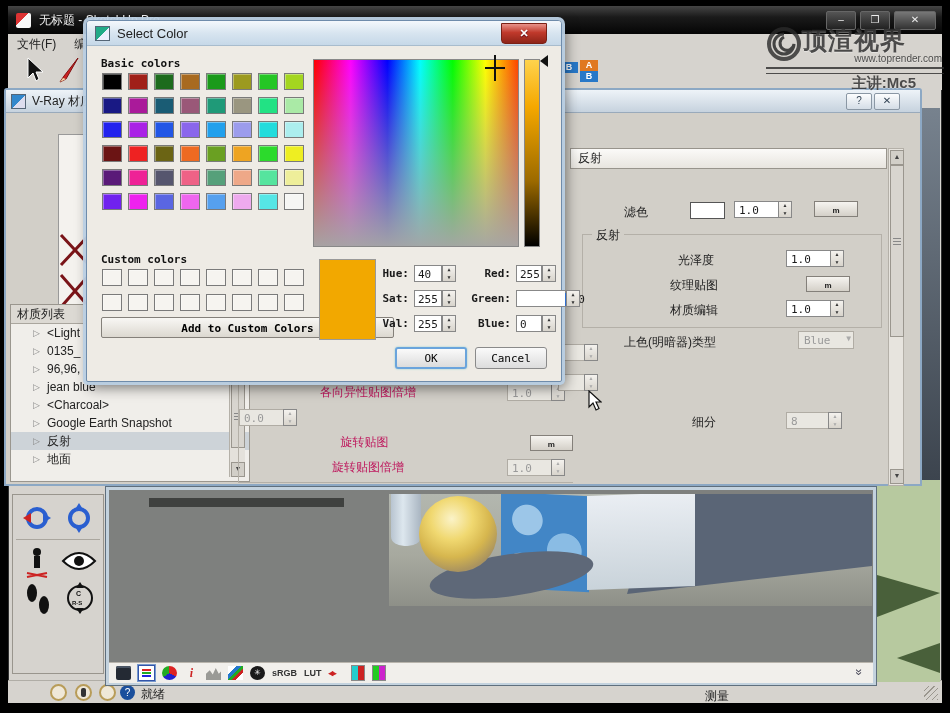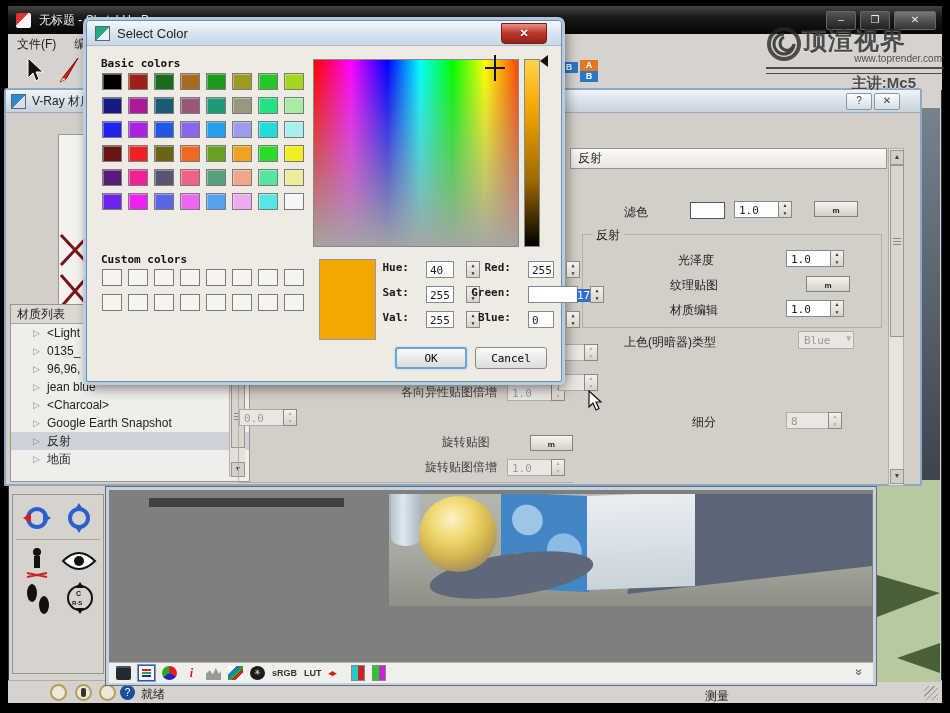--- a/index.html
+++ b/index.html
@@ -51,21 +51,21 @@
   .tri{width:10px;margin:0 4px 0 22px;color:#888;font-size:9px;}
   .matscroll{position:absolute;right:4px;top:17px;bottom:4px;width:15px;background:#e4e1db;border-left:1px solid #b4b0a8;}
   .sb-arrow{position:absolute;left:1px;width:12px;height:13px;background:#d2cfc8;border:1px solid #9a968e;
             font-size:7px;text-align:center;line-height:12px;color:#444;}
   .sb-thumb{position:absolute;left:1px;width:12px;background:#d8d5cf;border:1px solid #9a968e;}
   .sb-grip{position:absolute;left:2px;right:2px;height:7px;
            background:repeating-linear-gradient(#888 0 1px,transparent 1px 3px);}
   
   .centergrp{position:absolute;left:232px;top:290px;width:334px;height:102px;border-left:1px solid #b4b0a8;border-bottom:1px solid #b4b0a8;}
   .cprow{position:relative;height:25px;display:flex;align-items:center;}
-  .cplbl{width:258px;text-align:right;padding-right:10px;font-size:12px;color:#404040;}
+  .cplbl{width:258px;text-align:center;padding-right:10px;font-size:12px;color:#be185d;}
   
   .rightpanel{position:absolute;left:560px;top:40px;width:334px;height:356px;}
   .rp-header{position:absolute;left:4px;top:18px;width:308px;height:19px;background:linear-gradient(#fbfaf8,#e8e5df);
              border:1px solid #98948c;font-size:12px;padding-left:7px;line-height:19px;color:#222;}
   .rp-group{position:absolute;left:16px;top:104px;width:298px;height:92px;border:1px solid #b4b0a8;}
   .rp-glabel{position:absolute;left:26px;top:97px;background:#d2cfc8;padding:0 4px;font-size:12px;}
   .rp-label{position:absolute;font-size:12px;color:#222;}
   
   .spin{display:flex;height:17px;}
   .spinval{width:44px;background:#fff;border:1px solid #888;border-right:none;font:11px "DejaVu Sans Mono",monospace;
@@ -136,21 +136,21 @@
   .gradfield{position:absolute;left:226px;top:38px;width:204px;height:186px;border:1px solid #888;
      background:linear-gradient(to bottom,rgba(150,150,150,0),rgba(165,165,165,.98)),
                 linear-gradient(to right,#f00,#f0f 18%,#00f 36%,#0ff 52%,#0f0 68%,#ff0 84%,#f40);}
   .crosshair{position:absolute;left:396px;top:34px;width:24px;height:28px;}
   .vbar{position:absolute;left:437px;top:38px;width:14px;height:186px;border:1px solid #888;
         background:linear-gradient(#ffd34d,#f5a800 25%,#9c6a00 65%,#000);}
   .varrow{position:absolute;left:453px;top:34px;width:0;height:0;border:6px solid transparent;border-right:8px solid #111;border-left:none;}
   .addbtn{position:absolute;left:14px;top:296px;width:293px;height:21px;background:linear-gradient(#f8f7f4,#dcd8d0);
           border:1px solid #84807a;border-radius:2px;font:bold 11px "DejaVu Sans Mono",monospace;text-align:center;line-height:20px;}
   .preview{position:absolute;left:232px;top:238px;width:55px;height:79px;border:1px solid #999;}
-  .frow{position:absolute;height:25px;display:flex;align-items:flex-start;gap:12px;}
+  .frow{position:absolute;height:25px;display:flex;align-items:center;}
   .flbl{font:bold 11px "DejaVu Sans Mono",monospace;text-align:right;padding-right:5px;}
   .fbox{height:17px;background:#fff;border:1px solid #888;font:11px "DejaVu Sans Mono",monospace;padding:2px 0 0 3px;box-sizing:border-box;}
   .tsel{background:#2f6fd0;color:#fff;}
   .okbtn,.cancelbtn{position:absolute;top:326px;width:72px;height:22px;background:linear-gradient(#fafafa,#dcdcdc);
           border:1px solid #8a8a8a;border-radius:3px;font:11px "DejaVu Sans Mono",monospace;text-align:center;line-height:20px;}
   .okbtn{left:308px;border:2px solid #6aa4dc;box-shadow:0 0 2px #8cc;line-height:18px;}
   .cancelbtn{left:388px;}
   
   .wmark{left:766px;top:24px;width:178px;height:72px;color:rgba(42,42,42,.82);
          text-shadow:0 1px 1px rgba(255,255,255,.4);font-family:"Liberation Sans",sans-serif;}
@@ -530,20 +530,21 @@
         <div class="sw empty"></div>
         <div class="sw empty"></div>
         <div class="sw empty"></div>
         <div class="sw empty"></div>
         <div class="sw empty"></div>
         <div class="sw empty"></div>
         <div class="sw empty"></div>
         <div class="sw empty"></div>
         <div class="sw empty"></div>
       </div>
+    <button class="addbtn">Add to Custom Colors</button>
 
     <div class="preview" style="background: rgb(242, 168, 0);"></div>
     <div></div>
     <div></div>
 
     <button class="okbtn">OK</button>
     <button class="cancelbtn">Cancel</button>
   <div class="frow" style="left: 276px; top: 240px;">
         <div class="flbl" style="width: 46px;">Hue:</div>
         <div class="fbox" style="width: 28px;">40</div>

